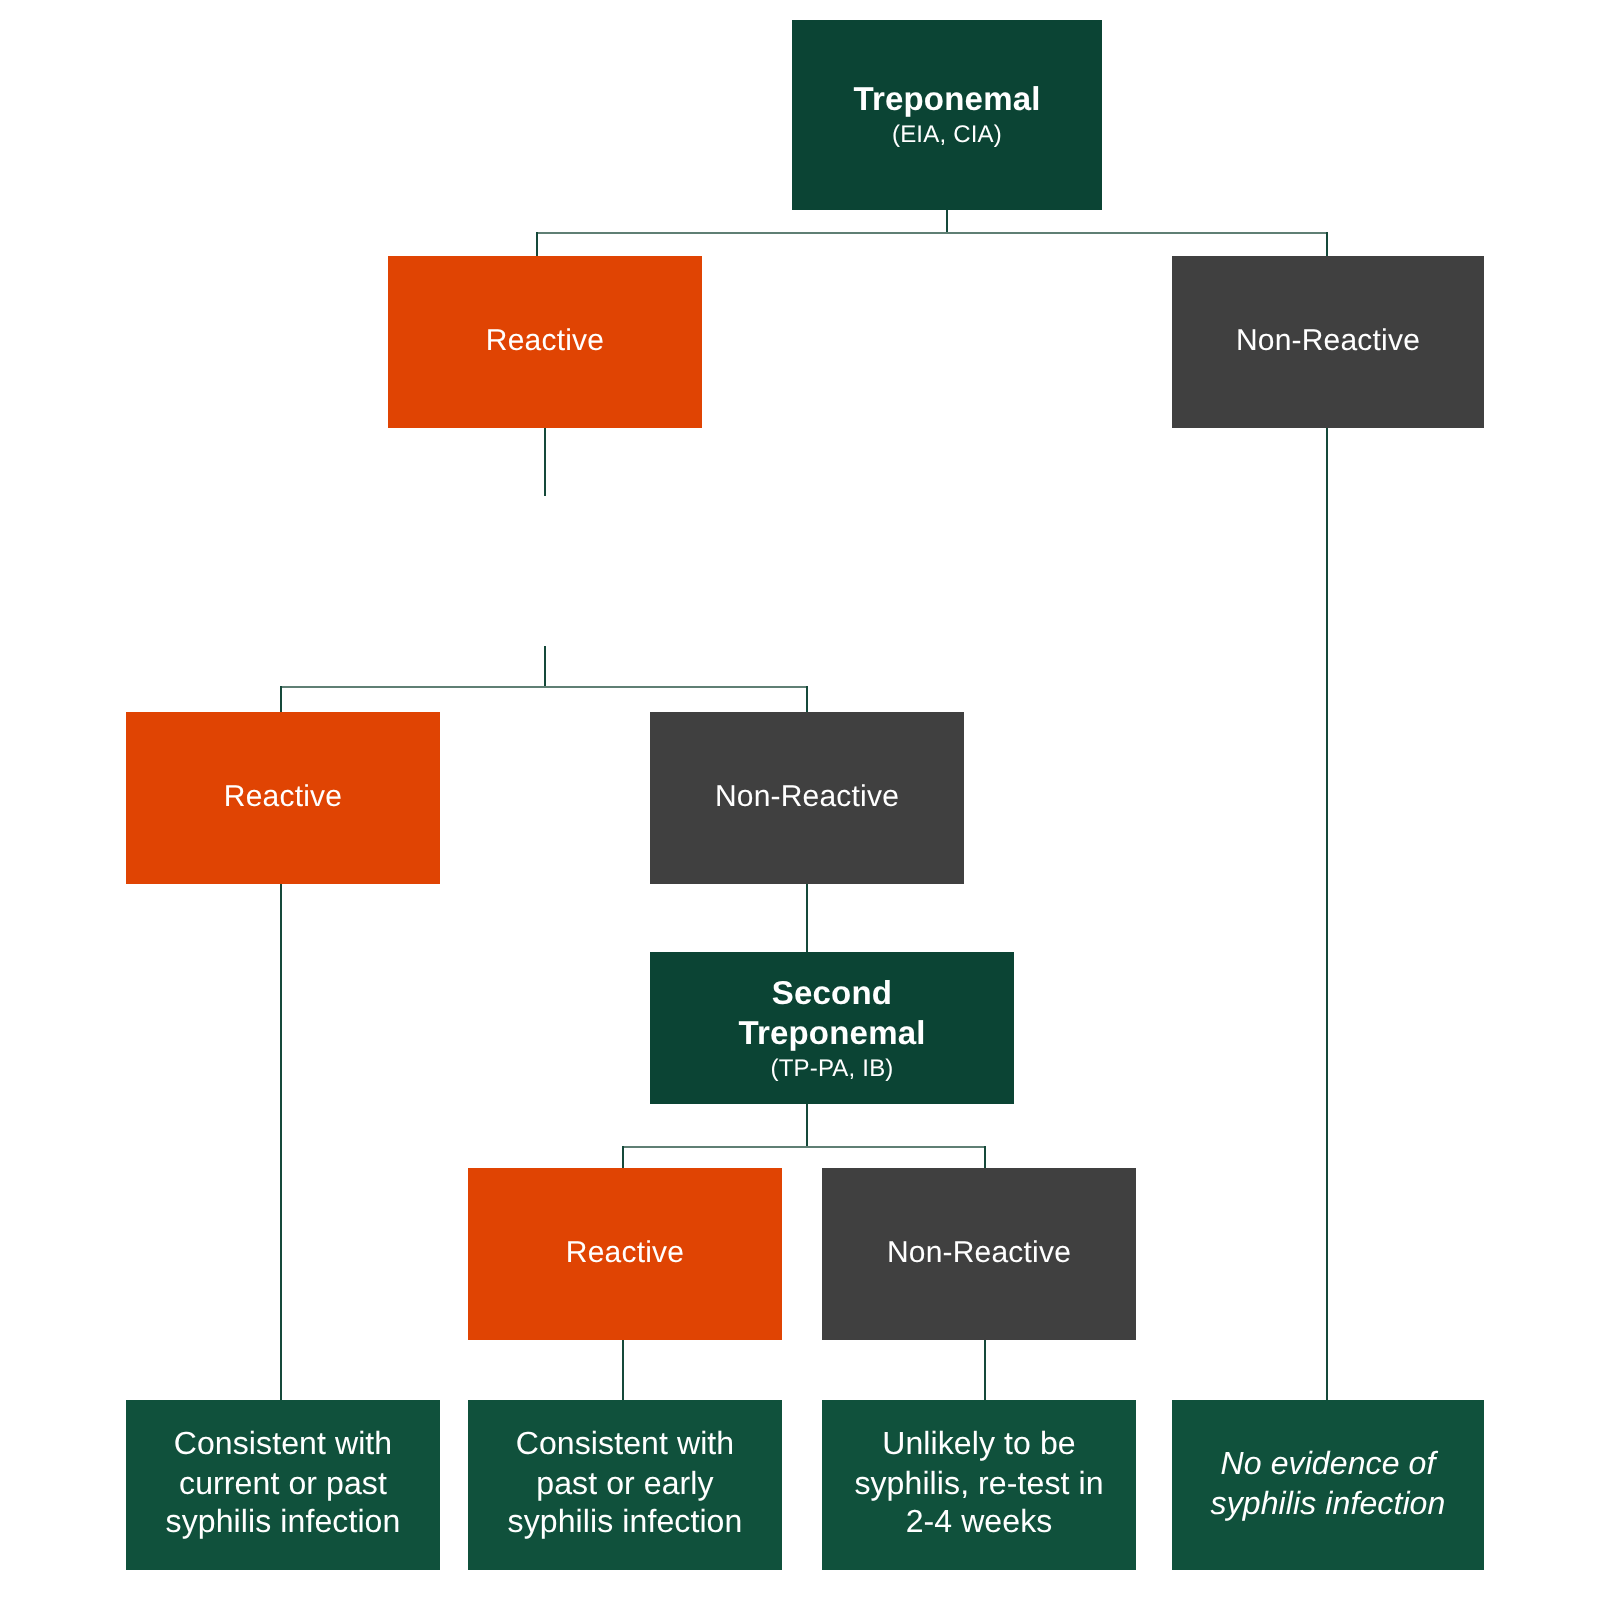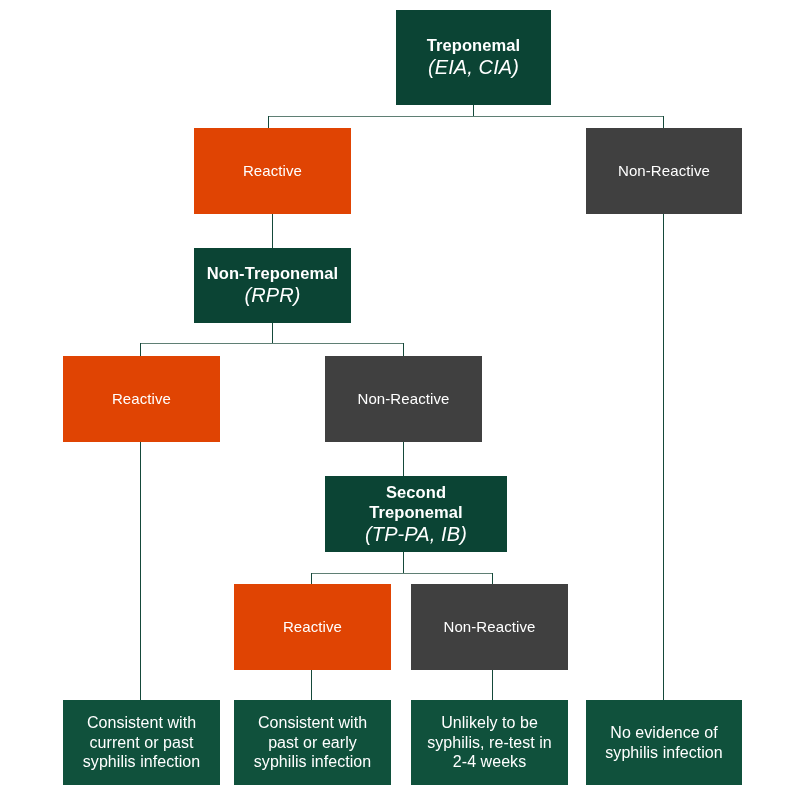--- a/index.html
+++ b/index.html
@@ -42,22 +42,21 @@
   }
   .node.result {
     background: #10513c;
   }
   .node .title {
     font-weight: bold;
     font-size: 16.5px;
     letter-spacing: 0.1px;
   }
   .node .subtitle {
-    font-style: italic;
-    font-size: 20px;
+    font-size: 12px;
     letter-spacing: 0.1px;
     text-align: center;
   }
   .node .plain {
     font-size: 15px;
     font-weight: normal;
     letter-spacing: 0.1px;
   }
   .node .result-text {
     font-size: 16px;
@@ -115,24 +114,20 @@
   </div>
 
   <div class="node reactive" style="left:194px; top:128px; width:157px; height:86px;">
     <div class="plain">Reactive</div>
   </div>
 
   <div class="node nonreactive" style="left:586px; top:128px; width:156px; height:86px;">
     <div class="plain">Non-Reactive</div>
   </div>
 
-  <div class="node test" style="left:194px; top:248px; width:157px; height:75px;">
-    <div class="title">Non-Treponemal</div>
-    <div class="subtitle">(RPR)</div>
-  </div>
 
   <div class="node reactive" style="left:63px; top:356px; width:157px; height:86px;">
     <div class="plain">Reactive</div>
   </div>
 
   <div class="node nonreactive" style="left:325px; top:356px; width:157px; height:86px;">
     <div class="plain">Non-Reactive</div>
   </div>
 
   <div class="node test" style="left:325px; top:476px; width:182px; height:76px;">
@@ -160,18 +155,18 @@
     <div class="result-text">past or early</div>
     <div class="result-text">syphilis infection</div>
   </div>
 
   <div class="node result" style="left:411px; top:700px; width:157px; height:85px;">
     <div class="result-text">Unlikely to be</div>
     <div class="result-text">syphilis, re-test in</div>
     <div class="result-text">2-4 weeks</div>
   </div>
 
-  <div class="node result" style="left:586px; top:700px; width:156px; height:85px;">
+  <div class="node result" style="left:586px; top:700px; width:156px; height:85px;font-style:italic;">
     <div class="result-text">No evidence of</div>
     <div class="result-text">syphilis infection</div>
   </div>
 
 </div>
 
 </body></html>

